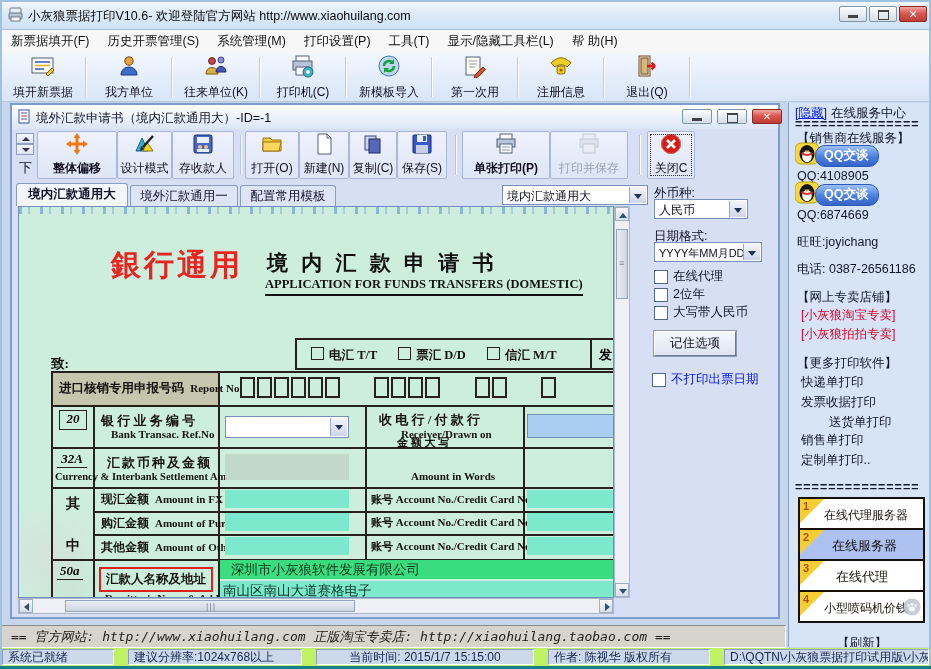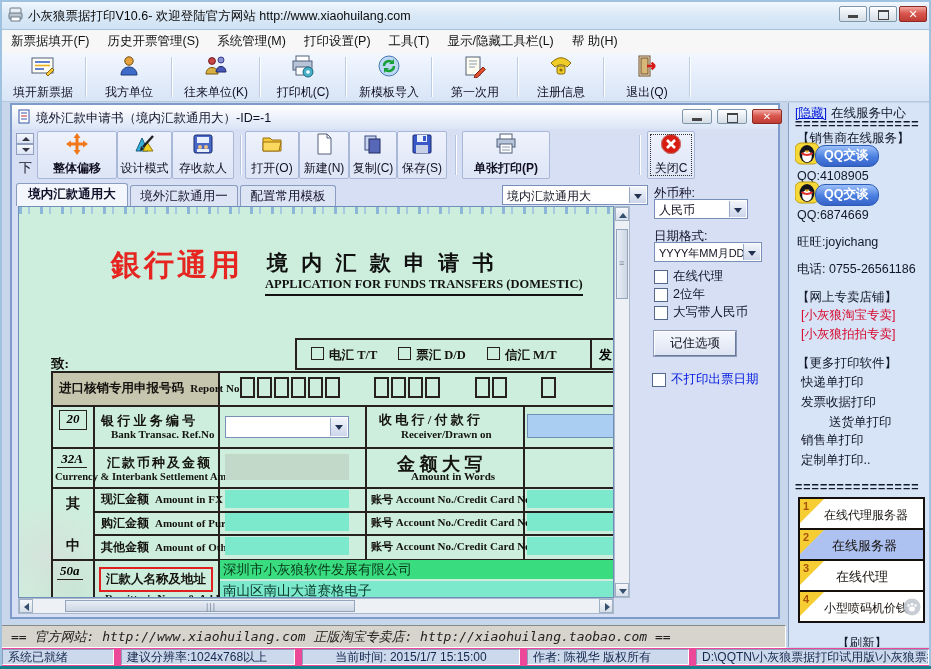--- a/index.html
+++ b/index.html
@@ -85,21 +85,21 @@
   .qqpill{height:20px;padding:0 10px 0 8px;border:1px solid #2b5cb4;border-radius:10px;background:linear-gradient(#9cc0fa,#4a7ee0 55%,#3763c8);color:#fff;font-weight:bold;font-size:12.5px;line-height:19px;margin-left:-6px;}
   .hotbox{position:absolute;left:9px;top:394px;width:127px;border:2px solid #15100c;background:#fff;box-sizing:border-box;}
   .hot-item{position:relative;height:29px;border-bottom:2px solid #15100c;background:#fff;overflow:hidden;}
   .hot-item:last-child{border-bottom:none;}
   .hot-item.sel{background:#aec2f2;}
   .tri{position:absolute;left:0;top:0;width:0;height:0;border-top:24px solid #f6ce34;border-right:24px solid transparent;}
   .hot-num{position:absolute;left:3px;top:1px;font-size:11px;font-weight:bold;color:#a8520a;}
   .hot-label{position:absolute;left:24px;top:7px;font-size:13px;color:#15100c;white-space:nowrap;}
   
   .marquee{position:absolute;left:0;top:625px;width:786px;height:23px;background:#d6d4cc;border:1px solid;border-color:#8a8a84 #fff #fff #8a8a84;box-sizing:border-box;font-family:"DejaVu Sans Mono","Liberation Mono",monospace;font-style:italic;font-size:13px;color:#24201c;line-height:21px;padding-left:10px;white-space:nowrap;overflow:hidden;}
-  .statusbar{position:absolute;left:0;top:648px;width:931px;height:18px;background:#ec4899;display:flex;gap:7px;padding:1px 2px;box-sizing:border-box;}
+  .statusbar{position:absolute;left:0;top:648px;width:931px;height:18px;background:#bef264;display:flex;gap:14px;padding:1px 2px;box-sizing:border-box;}
   .scell{border:1px solid;border-color:#8c9cba #fff #fff #8c9cba;background:#ccd8ec;font-size:12px;color:#14284c;line-height:14px;padding:0 5px;white-space:nowrap;overflow:hidden;box-sizing:border-box;}
   .eqline{letter-spacing:1px;font-weight:bold;}
 </style>
 </head>
 <body>
 
 <div class="titlebar">
   <span class="abs" style="left:7px;top:6px;">
     <svg width="17" height="17" viewBox="0 0 17 17">
         <rect x="3" y="2" width="11" height="6" rx="1" fill="#e8eef4" stroke="#6a7a8a"></rect>
@@ -298,20 +298,28 @@
     <div class="dbtn bold" style="left:450px;width:88px;">
       <span><svg width="24" height="22" viewBox="0 0 24 22">
             <rect x="6" y="1" width="12" height="6" fill="#fff" stroke="#50607a"></rect>
             <rect x="3" y="6" width="18" height="8" fill="#b8c4d8" stroke="#50607a"></rect>
             <rect x="6" y="11" width="12" height="9" fill="#fff" stroke="#50607a"></rect>
             <line x1="8" y1="14" x2="16" y2="14" stroke="#8898b0"></line>
             <line x1="8" y1="17" x2="16" y2="17" stroke="#8898b0"></line>
           </svg></span>
       <span class="lbl">单张打印(P)</span>
     </div>
+    <div class="dbtn disabled" style="left:538px;width:78px;">
+      <span><svg width="24" height="22" viewBox="0 0 24 22" opacity="0.45">
+            <rect x="6" y="1" width="12" height="6" fill="#eee" stroke="#90a0b0"></rect>
+            <rect x="3" y="6" width="18" height="8" fill="#d0d6de" stroke="#90a0b0"></rect>
+            <rect x="6" y="11" width="12" height="9" fill="#eee" stroke="#90a0b0"></rect>
+          </svg></span>
+      <span class="lbl">打印并保存</span>
+    </div>
     <div class="dsep" style="left:627px;"></div>
     <div class="dbtn focus" style="left:635px;width:48px;">
       <span><svg width="22" height="22" viewBox="0 0 22 22">
             <circle cx="11" cy="11" r="9.5" fill="#d81c14" stroke="#8a0c08"></circle>
             <circle cx="11" cy="11" r="9.5" fill="none" stroke="#ffb0a8" stroke-width="1" opacity=".6"></circle>
             <path d="M7 7l8 8M15 7l-8 8" stroke="#fff" stroke-width="2.6"></path>
           </svg></span>
       <span class="lbl">关闭C</span>
     </div>
   </div>
@@ -379,21 +387,21 @@
       <span class="cbtn"></span>
     </div>
     <div class="fcell-label serif" style="left:360px;top:204px;font-size:13px;white-space:nowrap;">收 电 行 / 付 款 行</div>
     <div class="fcell-label serif" style="left:382px;top:221px;font-size:11px;">Receiver/Drawn on</div>
     <div class="finput" style="left:508px;top:207px;width:90px;height:24px;background:#aacdf2;border:1px solid #7090b8;"></div>
 
     <div class="abs serif" style="left:38px;top:244px;width:30px;height:16px;border-bottom:1.5px solid #26201e;font-style:italic;font-weight:bold;font-size:13px;text-align:center;">32A</div>
     <div class="fcell-label serif" style="left:88px;top:247px;font-size:13px;letter-spacing:2px;white-space:nowrap;">汇款币种及金额</div>
     <div class="fcell-label serif" style="left:36px;top:264px;font-size:10.5px;white-space:nowrap;">Currency &amp; Interbank Settlement Amount</div>
     <div class="finput" style="left:206px;top:247px;width:124px;height:26px;background:#c2d8c8;"></div>
-    <div class="fcell-label serif" style="left:378px;top:245px;font-size:18px;white-space:nowrap;">金   额   大   写</div>
+    <div class="fcell-label serif" style="left:378px;top:228px;font-size:11px;white-space:nowrap;">金   额   大   写</div>
     <div class="fcell-label serif" style="left:392px;top:263px;font-size:11px;">Amount in Words</div>
 
     <div class="fcell-label serif" style="left:47px;top:288px;font-size:14px;">其</div>
     <div class="fcell-label serif" style="left:47px;top:330px;font-size:14px;">中</div>
 
     <div class="fcell-label serif" style="left:82px;top:284px;font-size:12px;white-space:nowrap;"><span>现汇金额</span>&nbsp;&nbsp;<span style="font-size:11px;">Amount in FX</span></div>
     <div class="finput" style="left:206px;top:283px;width:124px;height:18px;background:#7ce8cc;"></div>
     <div class="fcell-label serif" style="left:352px;top:285px;font-size:11px;white-space:nowrap;">账号 Account No./Credit Card No.</div>
     <div class="finput" style="left:508px;top:283px;width:90px;height:18px;background:#7ce8cc;"></div>
 
@@ -403,21 +411,21 @@
     <div class="finput" style="left:508px;top:306px;width:90px;height:18px;background:#7ce8cc;"></div>
 
     <div class="fcell-label serif" style="left:82px;top:332px;font-size:12px;white-space:nowrap;"><span>其他金额</span>&nbsp;&nbsp;<span style="font-size:11px;">Amount of Others</span></div>
     <div class="finput" style="left:206px;top:330px;width:124px;height:18px;background:#7ce8cc;"></div>
     <div class="fcell-label serif" style="left:352px;top:332px;font-size:11px;white-space:nowrap;">账号 Account No./Credit Card No.</div>
     <div class="finput" style="left:508px;top:330px;width:90px;height:18px;background:#7ce8cc;"></div>
 
     <div class="abs serif" style="left:38px;top:356px;font-style:italic;font-weight:bold;font-size:13px;border-bottom:1.5px solid #26201e;padding:0 3px;">50a</div>
     <div class="abs serif" style="left:80px;top:360px;border:2px solid #e02020;padding:2px 5px;font-weight:bold;font-size:12.5px;color:#151310;white-space:nowrap;">汇款人名称及地址</div>
     <div class="fcell-label serif" style="left:86px;top:385px;font-size:11px;white-space:nowrap;">Remitter's Name &amp; Address</div>
-    <div class="finput" style="left:201px;top:353px;width:399px;height:19px;background:#3adc80;font-size:13.5px;color:#062;line-height:19px;padding-left:3px;color:#083818;">深圳市小灰狼软件发展有限公司</div>
+    <div class="finput" style="left:201px;top:353px;width:399px;height:19px;background:#3adc80;font-size:13.5px;color:#062;line-height:19px;padding-left:11px;color:#083818;">深圳市小灰狼软件发展有限公司</div>
     <div class="finput" style="left:201px;top:374px;width:399px;height:19px;background:#7ce8cc;font-size:13.5px;line-height:19px;padding-left:3px;color:#083828;">南山区南山大道赛格电子</div>
   </div>
 
   <div class="sb-v">
     <div class="sb-btn" style="left:0;top:0;">
         <span class="arrow" style="left:3px;top:5px;border-left:4px solid transparent;border-right:4px solid transparent;border-bottom:5px solid #35506e;"></span>
       </div>
     <div class="sb-btn" style="left:0;bottom:0;">
         <span class="arrow" style="left:3px;top:5px;border-left:4px solid transparent;border-right:4px solid transparent;border-top:5px solid #35506e;"></span>
       </div>
@@ -491,21 +499,21 @@
           <ellipse cx="12" cy="12" rx="7.5" ry="9" fill="#14141c"></ellipse>
           <ellipse cx="12" cy="14.5" rx="4.8" ry="5.8" fill="#fff"></ellipse>
           <polygon points="9.5,8.5 14.5,8.5 12,11" fill="#f0a818"></polygon>
           <path d="M6.5 11c3.6 2.6 7.4 2.6 11 0" fill="none" stroke="#e03028" stroke-width="2"></path>
         </svg></span>
     <span class="qqpill">QQ交谈</span>
   </div>
   <span class="t" style="left:8px;top:105px;">QQ:6874669</span>
 
   <span class="t" style="left:8px;top:131px;">旺旺:joyichang</span>
-  <span class="t" style="left:8px;top:158px;">电话: 0755-26561186</span>
+  <span class="t" style="left:8px;top:158px;">电话: 0387-26561186</span>
 
   <span class="t" style="left:8px;top:186px;">【网上专卖店铺】</span>
   <span class="t red" style="left:12px;top:204px;">[小灰狼淘宝专卖]</span>
   <span class="t red" style="left:12px;top:223px;">[小灰狼拍拍专卖]</span>
 
   <span class="t" style="left:8px;top:252px;">【更多打印软件】</span>
   <span class="t" style="left:12px;top:271px;">快递单打印</span>
   <span class="t" style="left:12px;top:291px;">发票收据打印</span>
   <span class="t" style="left:12px;top:311px;margin-left:28px;">送货单打印</span>
   <span class="t" style="left:12px;top:329px;">销售单打印</span>

